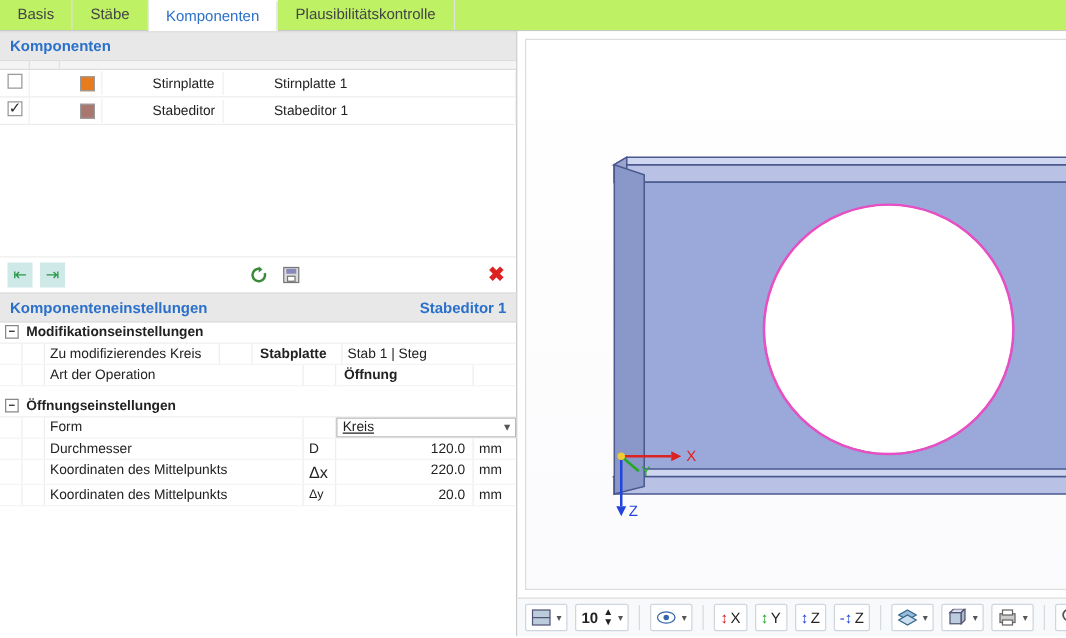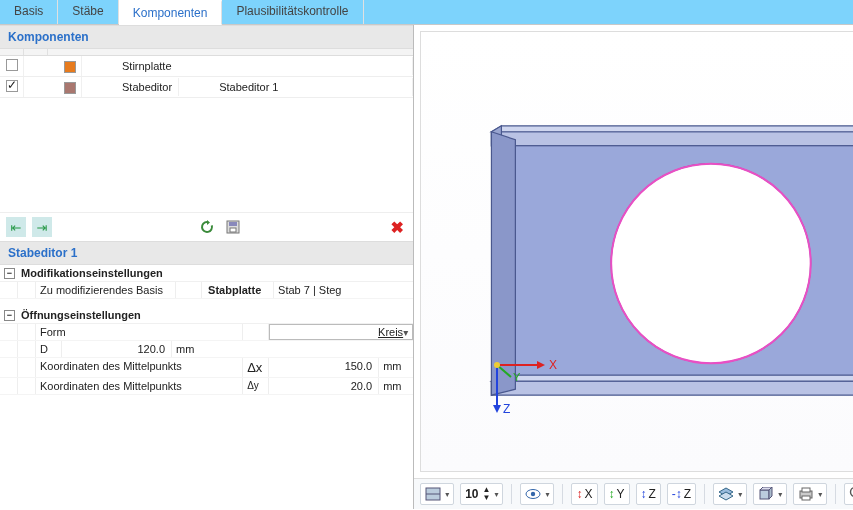--- a/index.html
+++ b/index.html
@@ -9,21 +9,21 @@
     font-size: 12px;
     color: #222;
     background: #fff;
     width: 853px;
     height: 510px;
     overflow: hidden;
   }
   .tabs {
     display: flex;
     border-bottom: 1px solid #c8c8c8;
-    background: #7dd3fc;
+    background: #bef264;
     font-size: 12px;
   }
   .tab {
     padding: 4px 14px;
     border-right: 1px solid #e0e0e0;
     cursor: pointer;
     color: #444;
   }
   .tab.active {
     background: #fff;
@@ -191,21 +191,21 @@
     width: 34px;
     padding: 2px 4px;
   }
   .prop-row .dropdown {
     border: 1px solid #bbb;
     background: #fff;
     display: flex;
     align-items: center;
     padding: 0 4px;
   }
-  .prop-row .dropdown .dv { flex:1; text-align: right; text-decoration: underline; }
+  .prop-row .dropdown .dv { flex:1; text-align: left; text-decoration: underline; }
   .prop-row .dropdown .caret { font-size: 10px; color:#555; }
   .viewport {
     flex: 1;
     border: 1px solid #ddd;
     margin: 6px;
     position: relative;
     overflow: hidden;
     background: linear-gradient(#fff, #fbfbfd);
   }
   .cube3d {
@@ -258,20 +258,21 @@
     <div class="comp-list">
       <div class="grid-head">
         <div class="col-check"></div>
         <div class="col-color"></div>
       </div>
 
       <div class="grid-row">
         <div class="col-check"><span class="chk"></span></div>
         <div class="col-color"><span class="swatch" style="background:#e77b1e"></span></div>
         <div class="col-type">Stirnplatte</div>
+        <div class="col-name">Stirnplatte 1</div>
       </div>
       <div class="grid-row">
         <div class="col-check"><span class="chk checked"></span></div>
         <div class="col-color"><span class="swatch" style="background:#a9776f"></span></div>
         <div class="col-type">Stabeditor</div>
         <div class="col-name">Stabeditor 1</div>
       </div>
     </div>
 
     <div class="filler"></div>
@@ -290,64 +291,74 @@
             <rect x="2" y="2" width="12" height="12" fill="#ddd" stroke="#777"></rect>
             <rect x="4" y="3" width="8" height="4" fill="#88b"></rect>
             <rect x="5" y="9" width="6" height="4" fill="#fff" stroke="#777"></rect>
           </svg>
       </span>
       <span class="spacer"></span>
       <span class="ico" style="color:#d22;font-weight:bold;font-size:16px">✖</span>
     </div>
 
     <div class="settings-head">
+      <span class="title">Komponenteneinstellungen</span>
       <span class="subtitle">Stabeditor 1</span>
     </div>
 
     <div class="tree">
       <div class="tree-group">
         <span class="box">−</span>
         <span>Modifikationseinstellungen</span>
       </div>
       <div class="prop-row">
         <div class="ind"></div>
           <div class="pl"></div>
-        <div class="label">Zu modifizierendes Basis</div>
+        <div class="label">Zu modifizierendes Kreis</div>
         <div class="sym"></div>
         <div class="val left" style="width:72px">Stabplatte</div>
-        <div class="unit" style="width:auto;flex:1">Stab 7 | Steg</div>
+        <div class="unit" style="width:auto;flex:1">Stab 1 | Steg</div>
+      </div>
+      <div class="prop-row">
+        <div class="ind"></div>
+          <div class="pl"></div>
+        <div class="label">Art der Operation</div>
+        <div class="sym"></div>
+        <div class="val left">Öffnung</div>
+        <div class="unit"></div>
       </div>
 
       <div class="tree-group" style="margin-top:8px">
         <span class="box">−</span>
         <span>Öffnungseinstellungen</span>
       </div>
       <div class="prop-row">
         <div class="ind"></div>
           <div class="pl"></div>
         <div class="label">Form</div>
         <div class="sym"></div>
         <div class="val dropdown" style="width:144px">
           <span class="dv">Kreis</span>
           <span class="caret">▾</span>
         </div>
       </div>
       <div class="prop-row">
         <div class="ind"></div>
           <div class="pl"></div>
+        <div class="label">Durchmesser</div>
         <div class="sym">D</div>
         <div class="val">120.0</div>
         <div class="unit">mm</div>
       </div>
       <div class="prop-row">
         <div class="ind"></div>
           <div class="pl"></div>
         <div class="label">Koordinaten des Mittelpunkts</div>
         <div class="sym" style="font-size:13px">Δx</div>
-        <div class="val">150.0</div>
+        <div class="val">220.0</div>
         <div class="unit">mm</div>
       </div>
       <div class="prop-row">
         <div class="ind"></div>
           <div class="pl"></div>
         <div class="label">Koordinaten des Mittelpunkts</div>
         <div class="sym" style="font-size:10px">Δy</div>
         <div class="val">20.0</div>
         <div class="unit">mm</div>
       </div>

